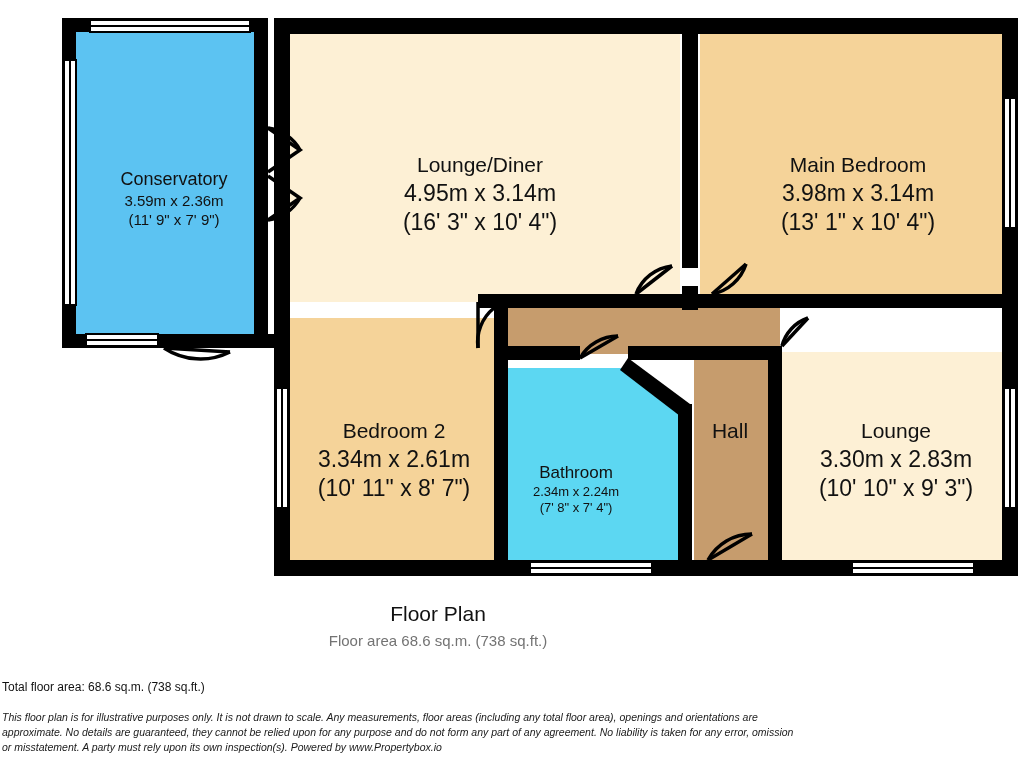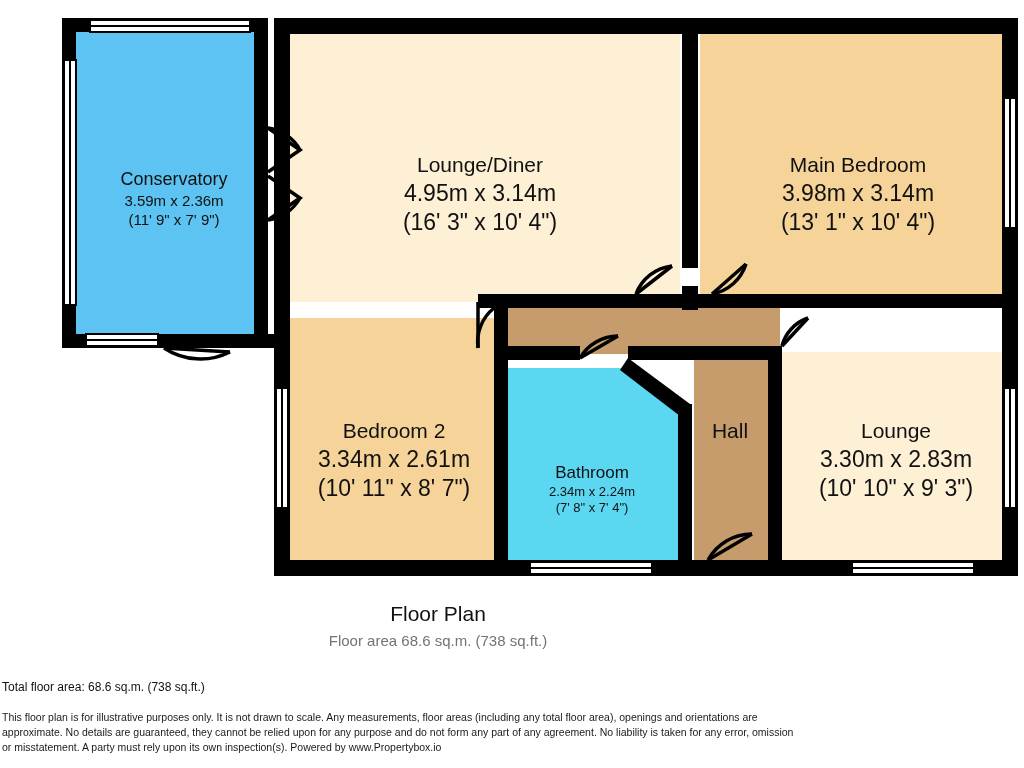--- a/index.html
+++ b/index.html
@@ -72,20 +72,21 @@
     color: #111111;
   }
   .disclaimer {
     position: absolute;
     left: 2px;
     top: 710px;
     width: 800px;
     font-size: 10.5px;
     line-height: 1.45;
     color: #1a1a1a;
+    font-style: italic;
   }
 </style>
 </head>
 <body>
 
 <svg id="plan" viewBox="0 0 1024 600" xmlns="http://www.w3.org/2000/svg">
 
   <rect x="72" y="26" width="185" height="320" fill="#5cc3f2"></rect>
 
   <rect x="288" y="32" width="392" height="270" fill="#fdf0d5"></rect>
@@ -207,21 +208,21 @@
   <div class="rdim">3.98m x 3.14m</div>
   <div class="rdim">(13' 1" x 10' 4")</div>
 </div>
 
 <div class="room-label" style="left:280px; top:418px; width:228px;">
   <div class="rname">Bedroom 2</div>
   <div class="rdim">3.34m x 2.61m</div>
   <div class="rdim">(10' 11" x 8' 7")</div>
 </div>
 
-<div class="room-label small" style="left:500px; top:462px; width:184px;text-align:center;">
+<div class="room-label small" style="left:484px; top:462px; width:184px;text-align:center;">
   <div class="rname">Bathroom</div>
   <div class="rdim">2.34m x 2.24m</div>
   <div class="rdim">(7' 8" x 7' 4")</div>
 </div>
 
 <div class="room-label" style="left:680px; top:418px; width:100px;">
   <div class="rname">Hall</div>
 </div>
 
 <div class="room-label" style="left:786px; top:418px; width:220px;">

